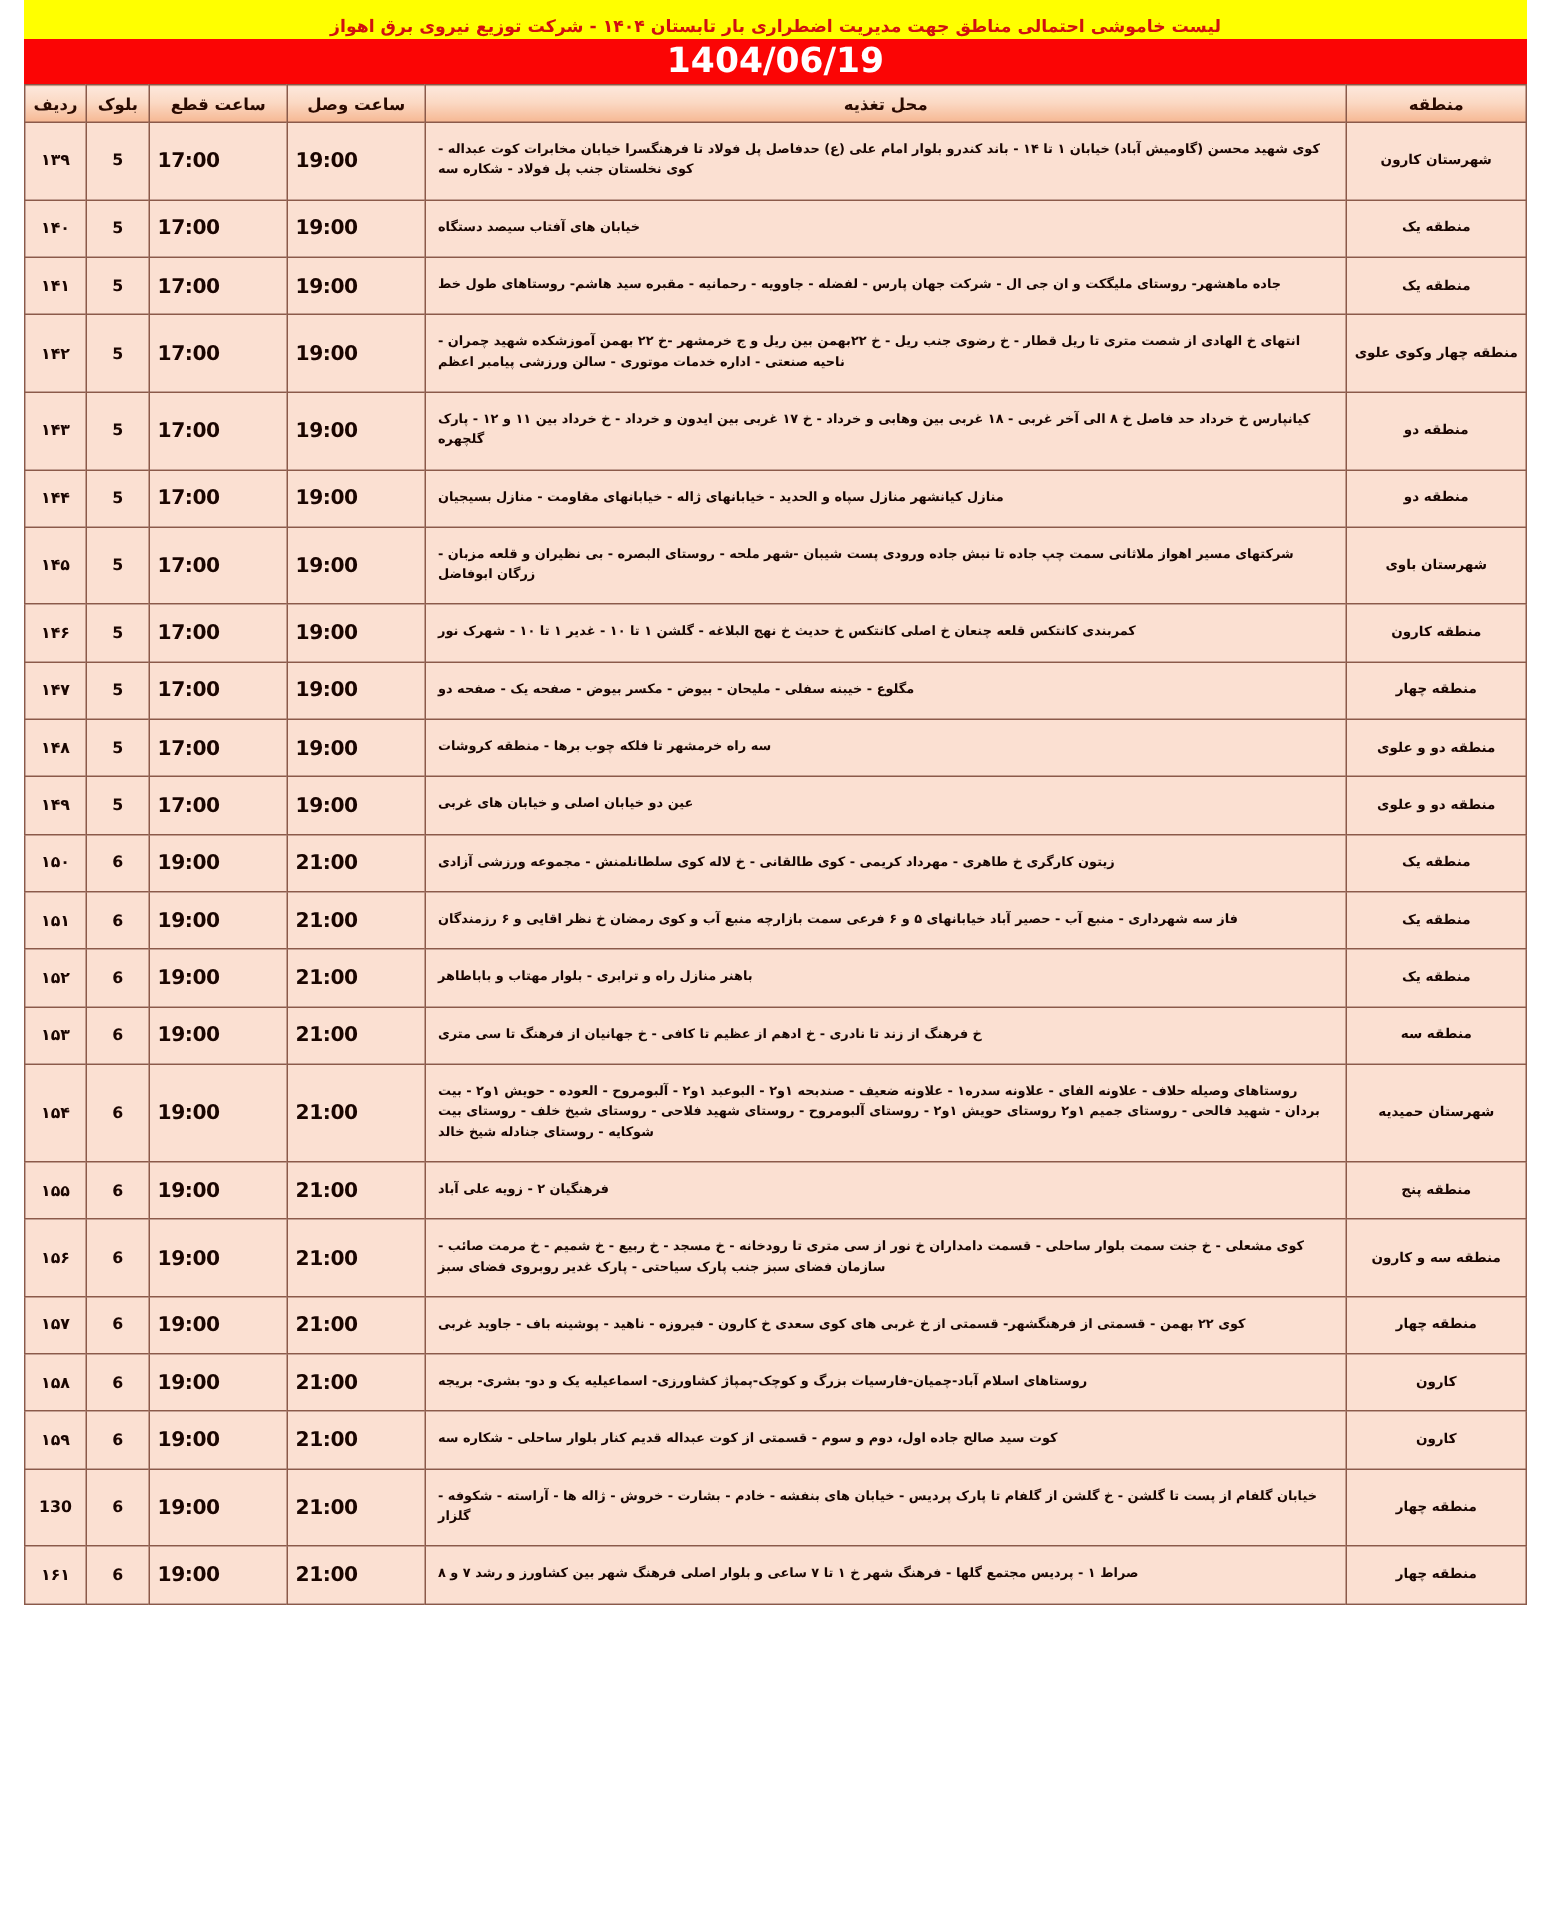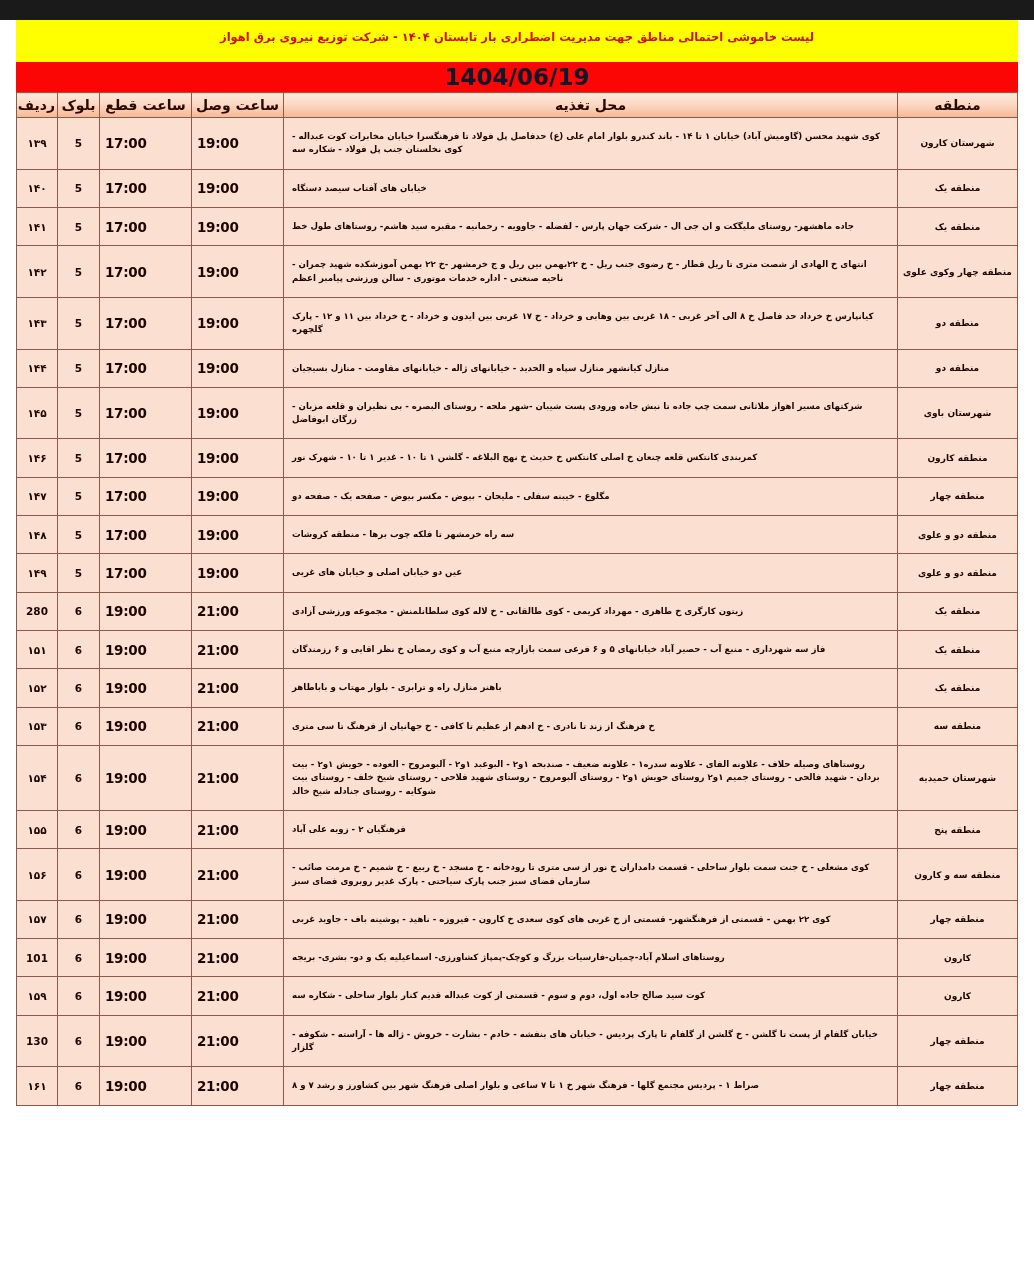--- a/index.html
+++ b/index.html
@@ -22,50 +22,49 @@
     box-sizing: border-box;
     padding: 0 16px 0 16px;
   }
   .banner-title {
     background: #ffff00;
     color: #d01010;
     text-align: center;
     font-weight: bold;
     font-size: 11.5px;
     line-height: 34px;
-    height: 42px;
+    height: 26px;
     letter-spacing: 0;
     white-space: nowrap;
     overflow: hidden;
-    margin-top: 20px;
   }
   .banner-date {
     background: #fb0505;
-    color: #0f172a;
+    color: #ffffff;
     text-align: center;
     font-weight: bold;
     font-size: 23px;
     line-height: 30px;
     height: 30px;
     font-family: "DejaVu Sans", "Liberation Sans", sans-serif;
   }
   table.outage {
     width: 100%;
     border-collapse: collapse;
     table-layout: fixed;
     direction: rtl;
   }
   table.outage th, table.outage td {
     border: 1px solid #8b5a4a;
     box-sizing: border-box;
   }
   thead th {
     background: linear-gradient(to bottom, #fde8dc 0%, #fbd9c4 45%, #f6b893 100%);
     color: #2a0a00;
-    font-size: 14px;
+    font-size: 11px;
     font-weight: bold;
     height: 25px;
     padding: 0 2px;
     text-align: center;
     vertical-align: middle;
   }
   tbody td {
     background: #fbe0d2;
     color: #1a0500;
     vertical-align: middle;
@@ -219,21 +218,21 @@
           <td class="c-off">17:00</td>
           <td class="c-block">5</td>
           <td class="c-radif">۱۴۹</td>
         </tr>
         <tr>
           <td class="c-region">منطقه یک</td>
           <td class="c-feed">زیتون کارگری خ طاهری - مهرداد کریمی - کوی طالقانی - خ لاله کوی سلطانلمنش - مجموعه ورزشی آزادی</td>
           <td class="c-on">21:00</td>
           <td class="c-off">19:00</td>
           <td class="c-block">6</td>
-          <td class="c-radif">280</td>
+          <td class="c-radif">۱۵۰</td>
         </tr>
         <tr>
           <td class="c-region">منطقه یک</td>
           <td class="c-feed">فاز سه شهرداری - منبع آب - حصیر آباد خیابانهای ۵ و ۶ فرعی سمت بازارچه منبع آب و کوی رمضان خ نظر اقایی و ۶ رزمندگان</td>
           <td class="c-on">21:00</td>
           <td class="c-off">19:00</td>
           <td class="c-block">6</td>
           <td class="c-radif">۱۵۱</td>
         </tr>
         <tr>
@@ -283,21 +282,21 @@
           <td class="c-off">19:00</td>
           <td class="c-block">6</td>
           <td class="c-radif">۱۵۷</td>
         </tr>
         <tr>
           <td class="c-region">کارون</td>
           <td class="c-feed">روستاهای اسلام آباد-چمیان-فارسیات بزرگ و کوچک-پمپاژ کشاورزی- اسماعیلیه یک و دو- بشری- بریجه</td>
           <td class="c-on">21:00</td>
           <td class="c-off">19:00</td>
           <td class="c-block">6</td>
-          <td class="c-radif">101</td>
+          <td class="c-radif">۱۵۸</td>
         </tr>
         <tr>
           <td class="c-region">کارون</td>
           <td class="c-feed">کوت سید صالح جاده اول، دوم و سوم - قسمتی از کوت عبداله قدیم کنار بلوار ساحلی - شکاره سه</td>
           <td class="c-on">21:00</td>
           <td class="c-off">19:00</td>
           <td class="c-block">6</td>
           <td class="c-radif">۱۵۹</td>
         </tr>
         <tr>

